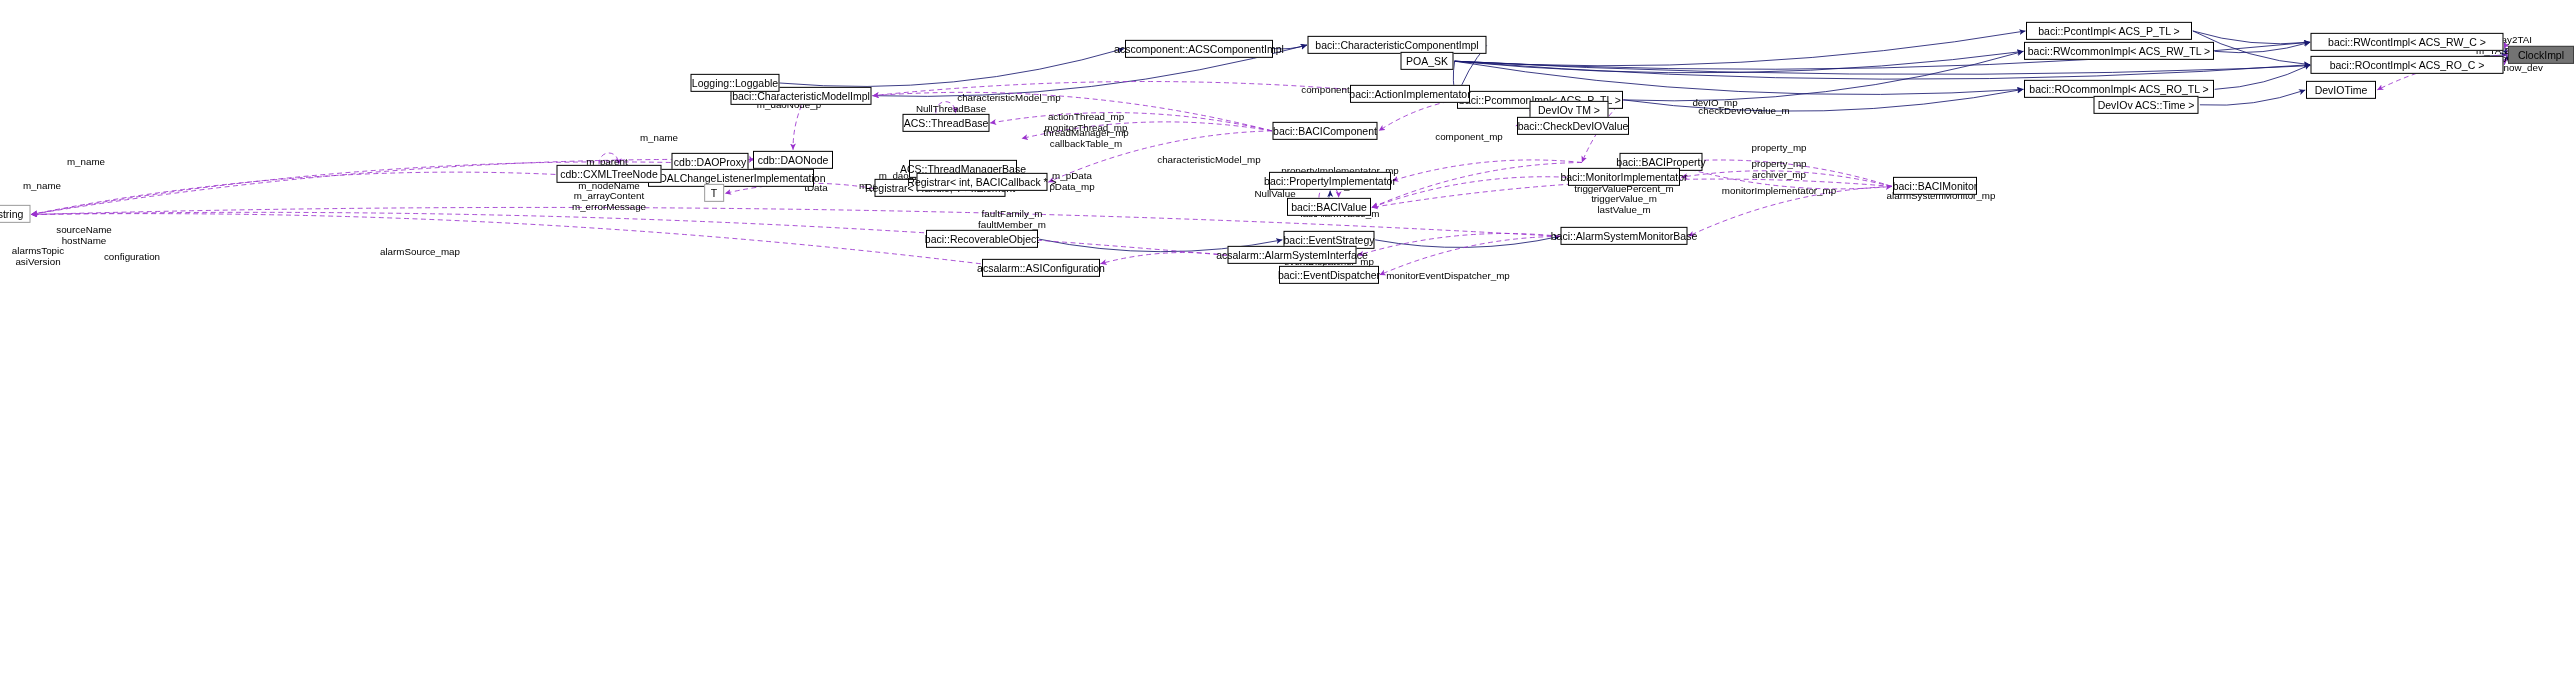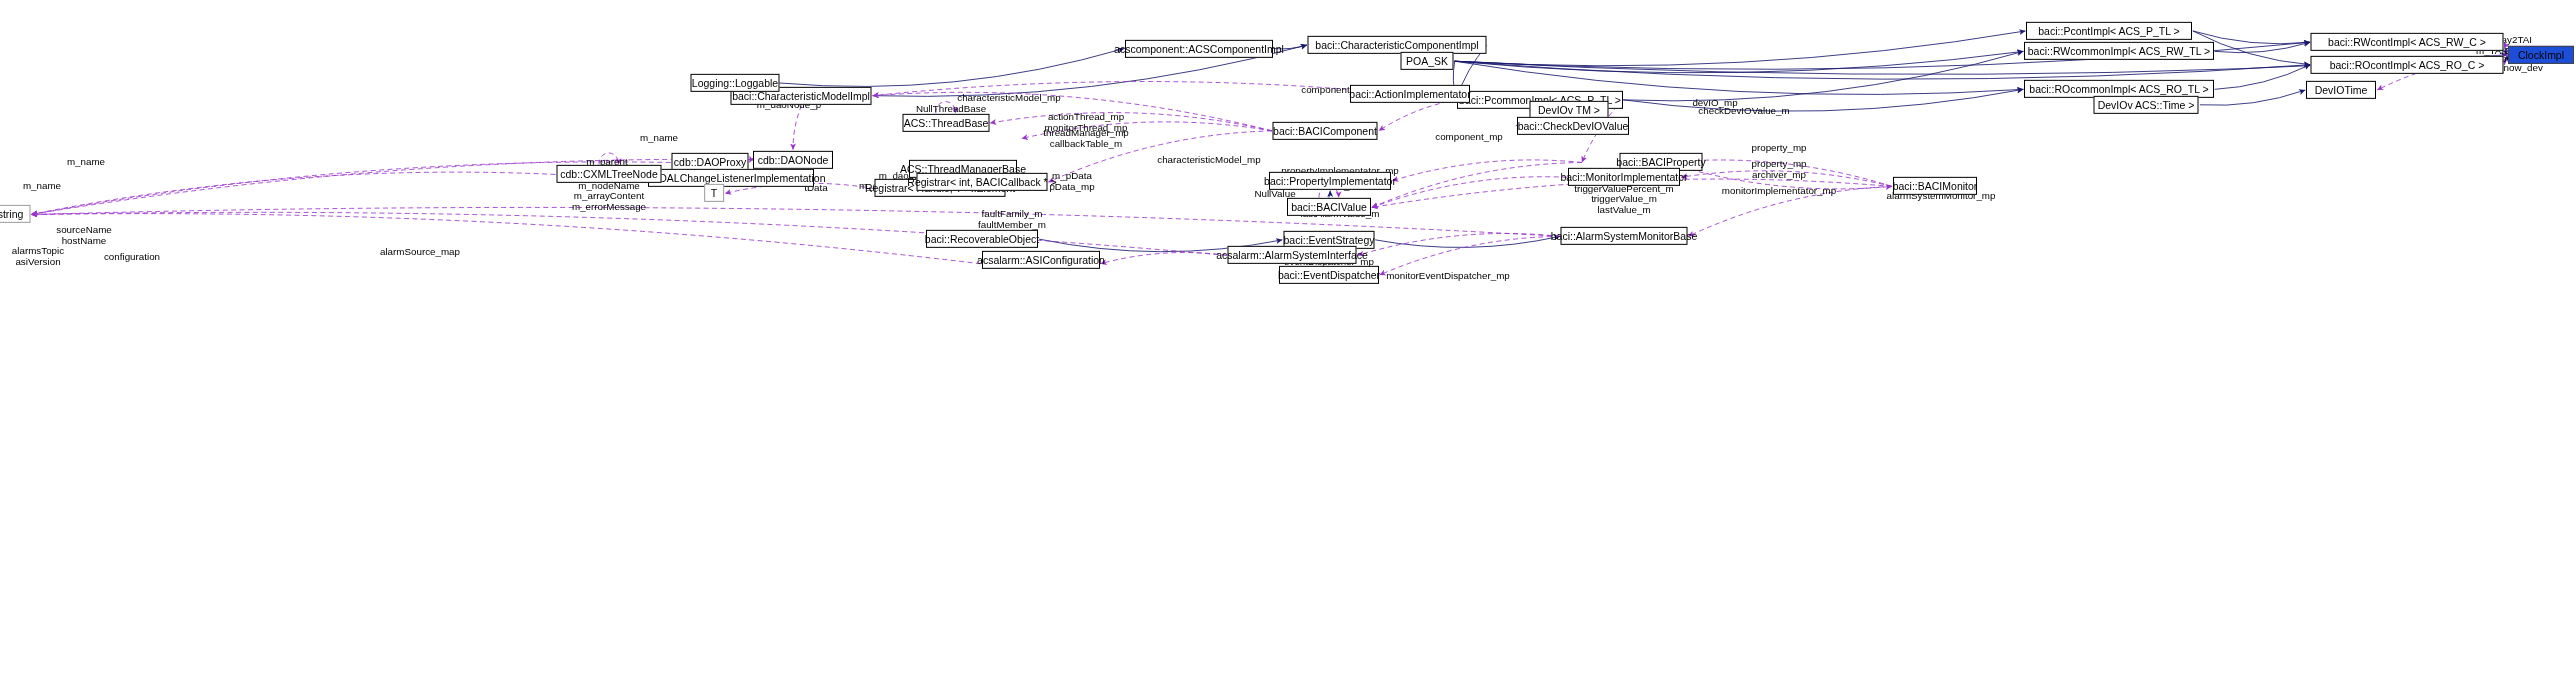--- a/index.html
+++ b/index.html
@@ -35,21 +35,21 @@
     white-space: nowrap;
     display: flex;
     align-items: center;
     justify-content: center;
     padding: 0 4.9px;
     height: 18.3px;
     transform: translate(-50%, -50%);
     z-index: 5;
   }
   .node.highlight {
-    background: #1d4ed8;
+    background: #737373;
     border: 0.7px solid #404040;
   }
   .node.soft {
     border: 0.7px solid #9a9a9a;
   }
   .edge-label {
     position: absolute;
     color: #000000;
     font-size: 9.8px;
     line-height: 10.5px;
@@ -176,21 +176,21 @@
       <div class="node" style="left: 1330px; top: 181px; width: 122px;">baci::PropertyImplementator</div>
       <div class="node soft" style="left: 10.5px; top: 214px; width: 39px;">string</div>
       <div class="node" style="left: 1329px; top: 207px; width: 84px;">baci::BACIValue</div>
       <div class="node" style="left: 1624px; top: 162px; width: 83px; margin-left: 37px;">baci::BACIProperty</div>
       <div class="node" style="left: 1624px; top: 177px; width: 112px;">baci::MonitorImplementator</div>
       <div class="node" style="left: 1935px; top: 186px; width: 84px;">baci::BACIMonitor</div>
       <div class="node" style="left: 982px; top: 239px; width: 112px;">baci::RecoverableObject</div>
       <div class="node" style="left: 1329px; top: 240px; width: 91px;">baci::EventStrategy</div>
       <div class="node" style="left: 1624px; top: 236px; width: 127px;">baci::AlarmSystemMonitorBase</div>
       <div class="node" style="left: 1292px; top: 255px; width: 129px;">acsalarm::AlarmSystemInterface</div>
-      <div class="node" style="left: 1041px; top: 260px; width: 118px;">acsalarm::ASIConfiguration</div>
+      <div class="node" style="left: 1041px; top: 268px; width: 118px;">acsalarm::ASIConfiguration</div>
       <div class="node" style="left: 1329px; top: 275px; width: 100px;">baci::EventDispatcher</div>
     </div>
   <div id="label-layer">
       <div class="edge-label" style="left: 2476px; top: 45px; text-align: left; transform: translate(0px, -50%);">m_array2TAI
 m_TAI2UTC</div>
       <div class="edge-label" style="left: 2482px; top: 59px; text-align: left; transform: translate(0px, -50%);">m_now</div>
       <div class="edge-label" style="left: 2490px; top: 68px; text-align: left; transform: translate(0px, -50%);">m_now_dev</div>
       <div class="edge-label" style="left: 1335px; top: 90px;">component_mp</div>
       <div class="edge-label" style="left: 1469px; top: 137px;">component_mp</div>
       <div class="edge-label" style="left: 1715px; top: 103px;">devIO_mp</div>

